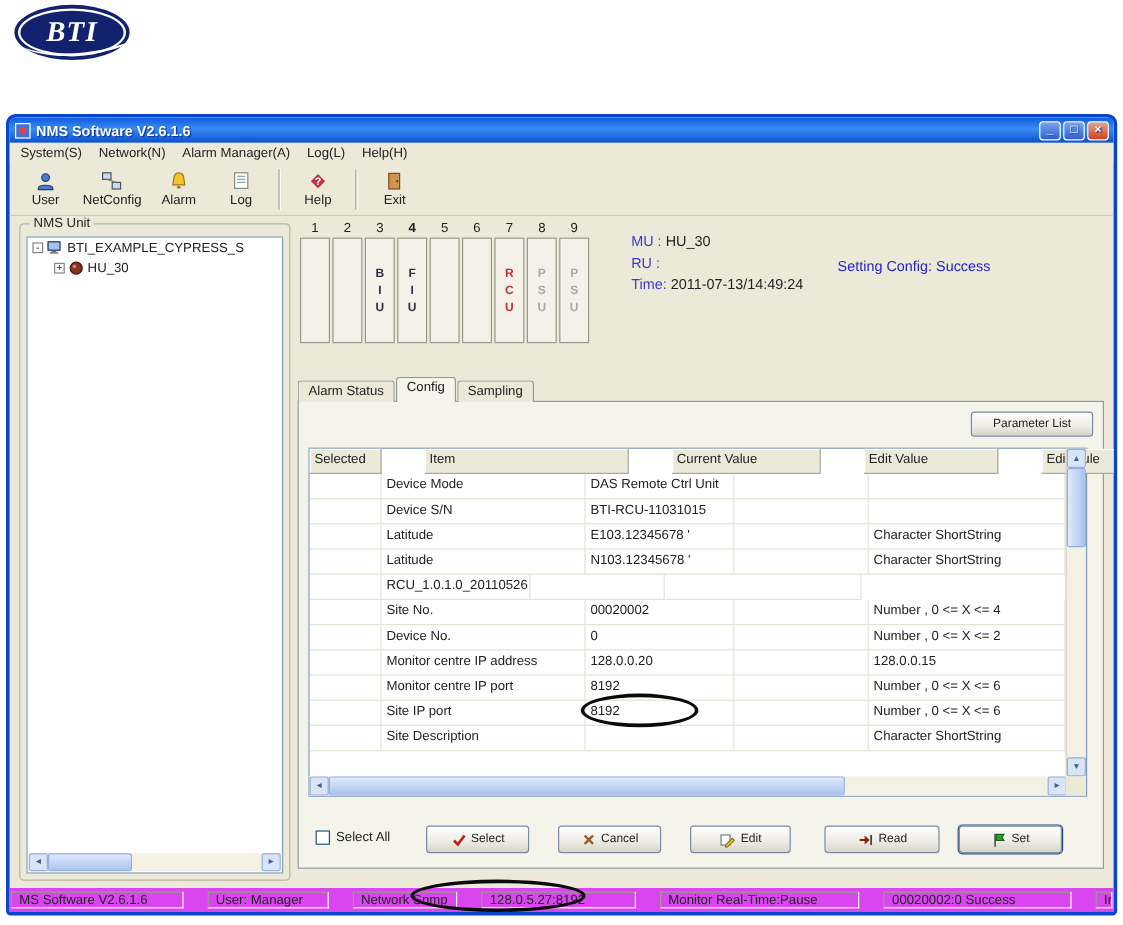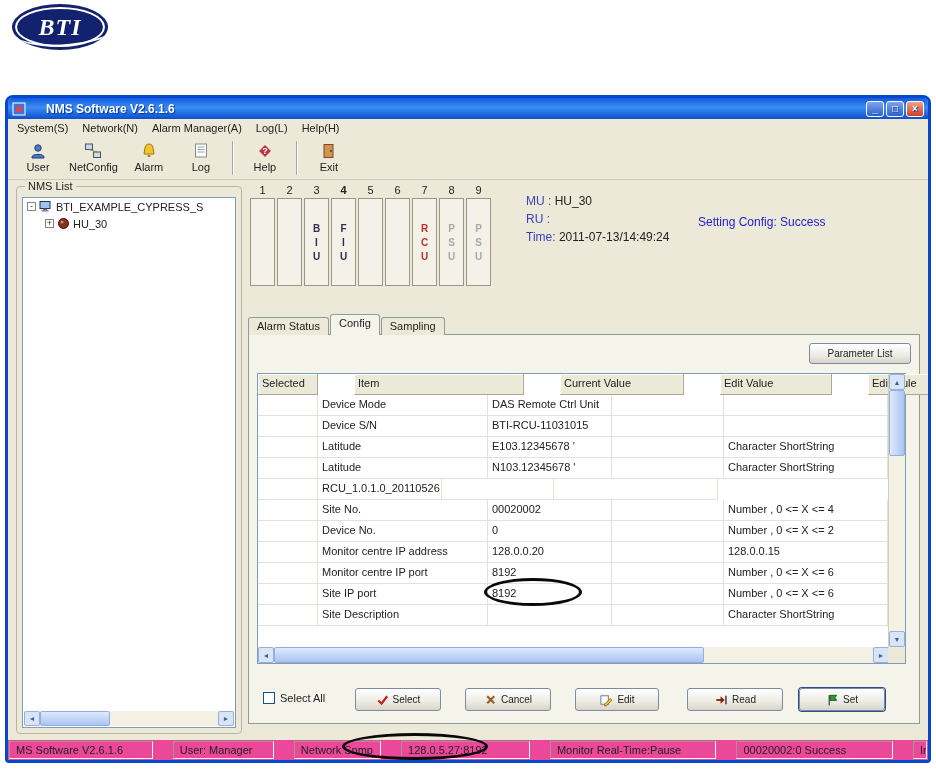--- a/index.html
+++ b/index.html
@@ -13,21 +13,21 @@
   .logo-ring{position:absolute;inset:3px;border:2px solid #fff;border-radius:50%;}
   .logo-swoosh{position:absolute;left:-12px;top:-20px;width:134px;height:62px;border-bottom:2px solid #fff;border-radius:50%;transform:rotate(-6deg);}
   .logo-text{position:absolute;inset:0;display:flex;align-items:center;justify-content:center;
              font-family:"Liberation Serif",serif;font-style:italic;font-weight:bold;font-size:24px;color:#fff;letter-spacing:1px;}
 
   
   .window{position:absolute;left:5px;top:95px;width:926px;height:668px;border:3px solid #0846d0;
           border-radius:8px 8px 4px 4px;background:#ece9d8;overflow:hidden;}
   .titlebar{position:absolute;left:0;top:0;right:0;height:21px;
             background:linear-gradient(180deg,#0f5ae0 0%,#3a8cf4 45%,#0c50cc 100%);
-            display:flex;align-items:center;gap:20px;padding:0 4px;color:#fff;font-weight:bold;font-size:12px;
+            display:flex;align-items:center;gap:4px;padding:0 4px;color:#fff;font-weight:bold;font-size:12px;
             text-shadow:1px 1px 1px #00349c;}
   .title-text{flex:1;}
   .win-btns{display:flex;gap:2px;}
   .wbtn{width:18px;height:16px;border:1px solid #fff;border-radius:3px;display:flex;align-items:center;justify-content:center;
         color:#fff;font-size:10px;font-weight:bold;background:linear-gradient(#7ba4ec,#2e63cc);line-height:1;}
   .wbtn.close{background:linear-gradient(#f0a088,#cc4422);}
   .menubar{position:absolute;left:0;top:21px;right:0;height:17px;background:#ece9d8;display:flex;align-items:center;padding-left:2px;}
   .menu-item{padding:1px 7px;cursor:default;}
   .toolbar{position:absolute;left:0;top:38px;right:0;height:44px;border-bottom:1px solid #cfcbb8;display:flex;align-items:center;padding-left:4px;}
   .tb-item{min-width:52px;height:40px;display:flex;flex-direction:column;align-items:center;justify-content:center;gap:1px;padding:0 5px;}
@@ -97,21 +97,21 @@
   .table-hscroll{position:absolute;left:0;bottom:0;width:631px;height:16px;}
   .corner{position:absolute;right:0;bottom:0;width:17px;height:16px;background:#ece9d8;}
 
   
   .footer{position:absolute;left:8px;top:352px;right:8px;height:26px;}
   .selectall{position:absolute;left:6px;top:5px;display:flex;align-items:center;gap:5px;}
   .checkbox{width:12px;height:12px;background:#fff;border:1px solid #1c5180;display:inline-block;}
   .fbtn{position:absolute;top:1px;}
 
   
-  .statusbar{position:absolute;left:0;right:0;bottom:0;height:20px;background:#ec4899;display:flex;gap:20px;padding:1px;}
+  .statusbar{position:absolute;left:0;right:0;bottom:0;height:20px;background:#d946ef;display:flex;gap:20px;padding:1px;align-items:center;}
   .seg{border:1px solid;border-color:#9c9a8c #fff #fff #9c9a8c;display:flex;align-items:center;padding:0 6px;
        white-space:nowrap;overflow:hidden;}
   .s0{width:145px;}.s1{width:102px;}.s2{width:88px;}.s3{width:130px;}.s4{width:168px;}.s5{width:158px;}.s6{flex:1;}
 
   
   .annotation{position:absolute;border:3px solid #0a0a0a;border-radius:50%;z-index:99;pointer-events:none;background:transparent;}
   #ann-table{left:484px;top:578px;width:98px;height:28px;}
   #ann-status{left:342px;top:733px;width:146px;height:27px;}
 </style>
 </head>
@@ -190,21 +190,21 @@
     <div class="tb-item">
       <svg width="18" height="18" viewBox="0 0 18 18">
         <rect x="4" y="2.5" width="9" height="13" fill="#cf9550" stroke="#7a4a20"></rect>
         <circle cx="11" cy="9" r="0.9" fill="#5a3010"></circle>
       </svg>
       <span>Exit</span>
     </div>
   </div>
 
   <div class="groupbox">
-    <span class="groupbox-label">NMS List</span>
+    <span class="groupbox-label">NMS Unit</span>
     <div class="tree">
       <div class="tree-row">
         <span class="expander">-</span>
         <svg class="node-ico" width="14" height="13" viewBox="0 0 14 13">
           <rect x="1" y="1.5" width="10" height="7" fill="#9fc2ef" stroke="#223355"></rect>
           <rect x="4" y="8.5" width="4" height="1.5" fill="#666677"></rect>
           <rect x="2.5" y="10" width="7" height="1.5" fill="#888899"></rect>
         </svg>
         <span class="tree-label">BTI_EXAMPLE_CYPRESS_S</span>
       </div>

